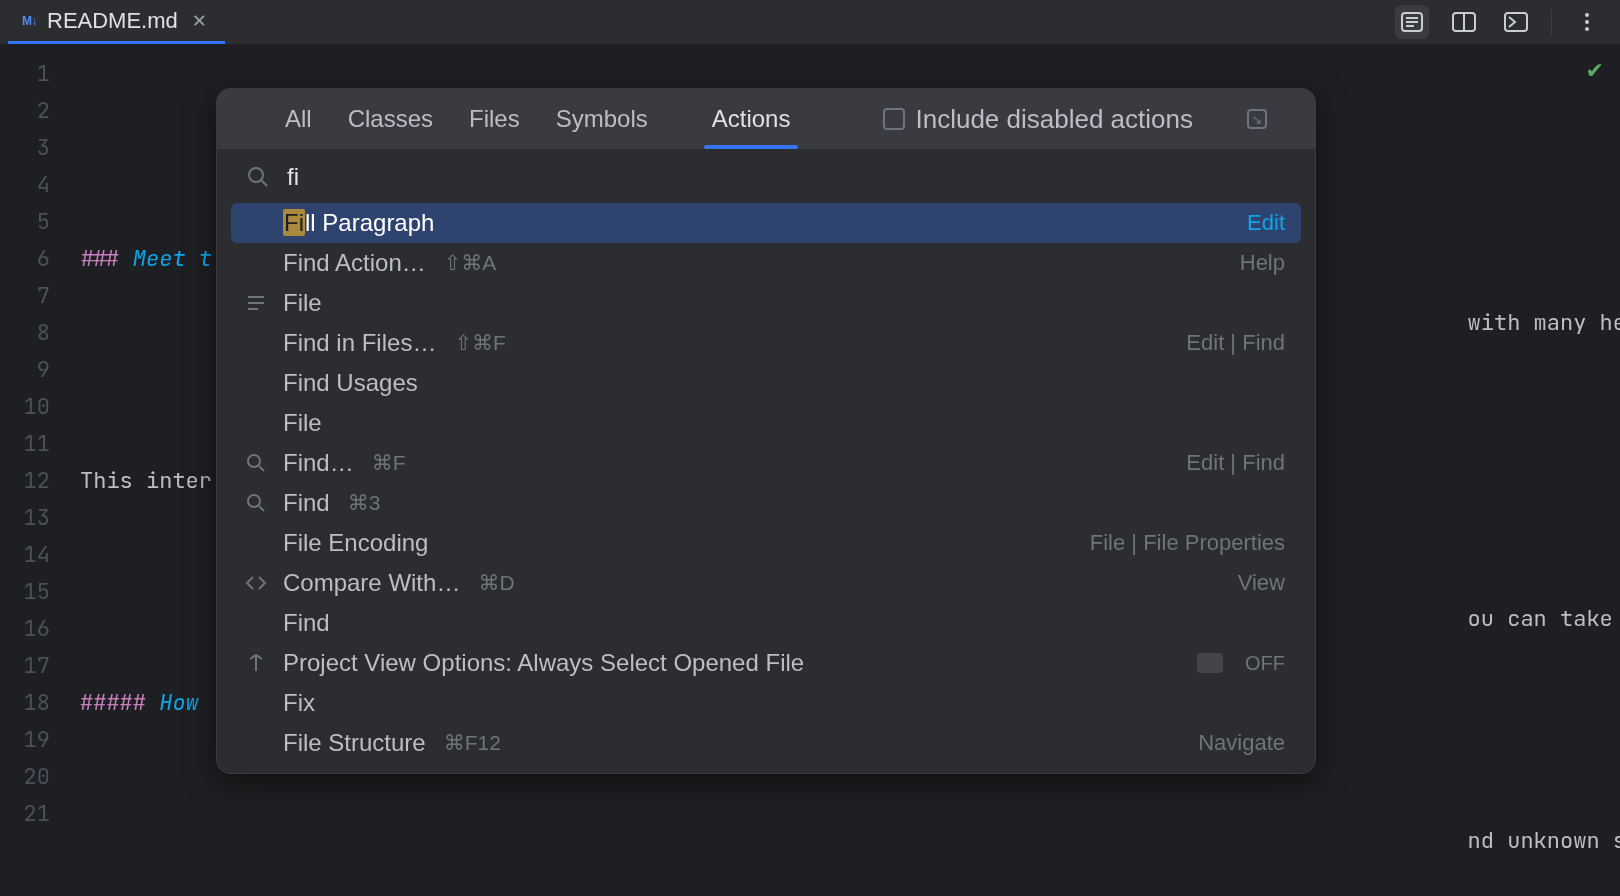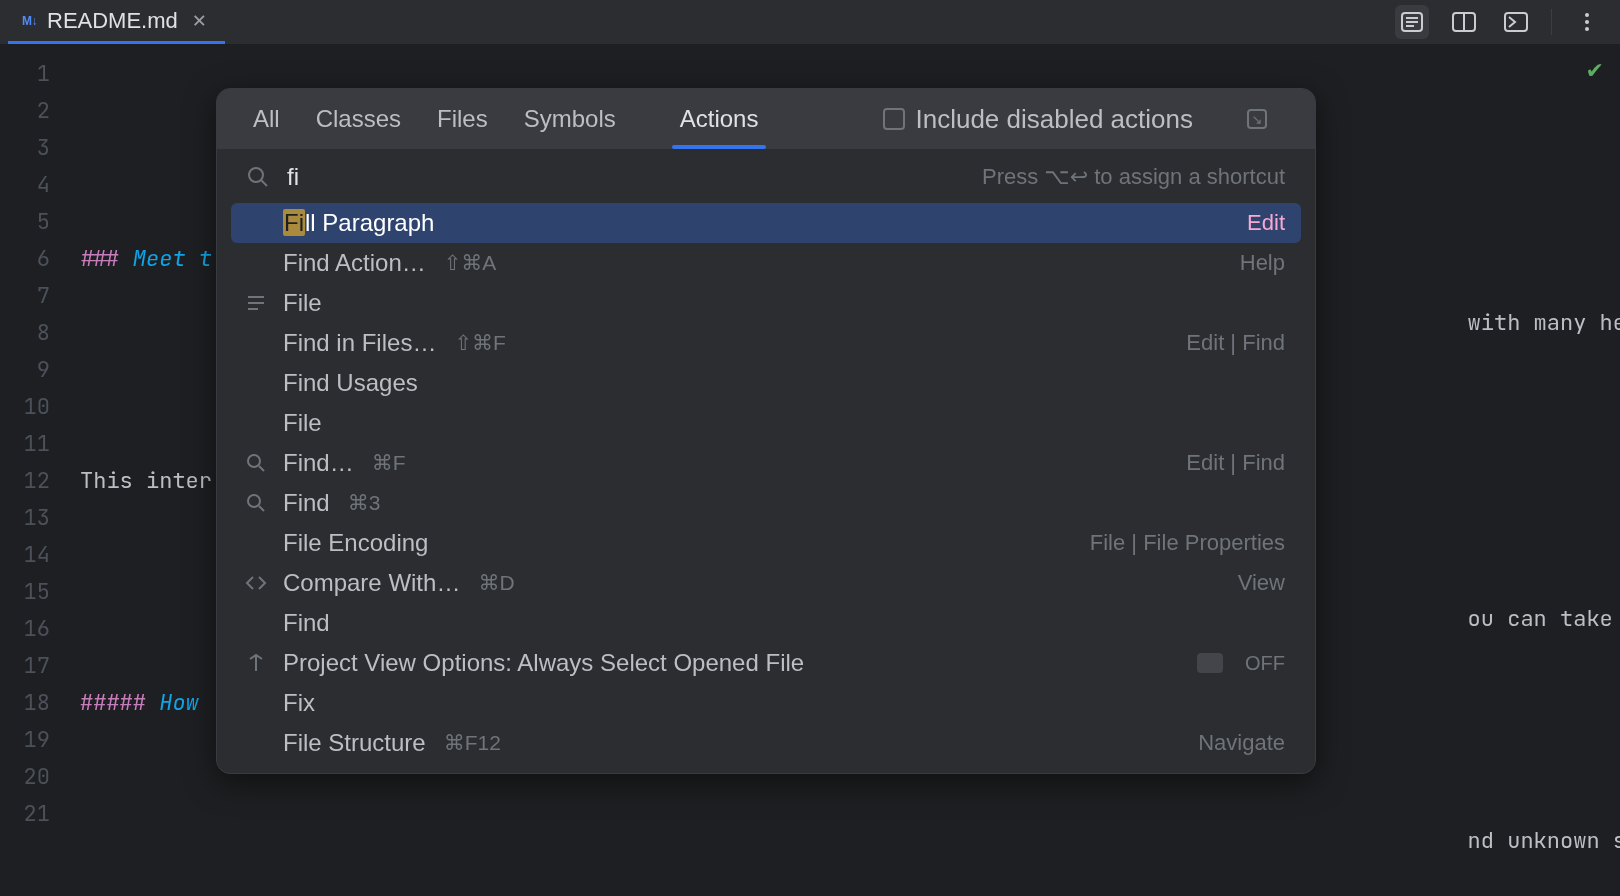--- a/index.html
+++ b/index.html
@@ -112,21 +112,21 @@
       background: #2b2d30;
       border: 1px solid #393b40;
       border-radius: 14px;
       box-shadow: 0 8px 30px rgba(0,0,0,0.5);
       overflow: hidden;
     }
     .popup-tabs {
       display: flex;
       align-items: center;
       height: 60px;
-      padding: 0 48px 0 36px;
+      padding: 0 48px 0 68px;
       background: #393b40;
       gap: 36px;
     }
     .ptab {
       font-size: 24px;
       color: #bcbec4;
       cursor: pointer;
       height: 100%;
       display: flex;
       align-items: center;
@@ -185,21 +185,21 @@
       font-size: 24px;
       gap: 14px;
     }
     .row.sel { background: #2e436e; color: #fff; }
     .row .icon { width: 26px; display:flex; align-items:center; justify-content:center; color:#6f737a; flex-shrink:0; }
     .row .label { flex: 0 0 auto; color: #bcbec4; }
     .row.sel .label { color: #fff; }
     .row .hl { background: #aa8a3d; color:#1e1f22; padding:0 1px; border-radius:2px; }
     .row .shortcut { color: #6f737a; font-size: 21px; margin-left:4px; }
     .row .ctx { margin-left: auto; color: #6f737a; font-size: 22px; }
-    .row.sel .ctx { color: #f9a8d4; }
+    .row.sel .ctx { color: #0ea5e9; }
     .toggle {
       width: 26px; height: 20px;
       background: #43454a;
       border-radius: 4px;
       margin-left:auto;
       margin-right: 8px;
     }
     .toggle + .off { color:#6f737a; font-size:20px; }
 
     svg { display:block; }
@@ -337,21 +337,20 @@
   </div>
 
   <div class="searchrow">
     <span class="mag">
       <svg width="22" height="22" viewBox="0 0 22 22">
           <circle cx="9" cy="9" r="7" fill="none" stroke="#6f737a" stroke-width="2"></circle>
           <line x1="14" y1="14" x2="20" y2="20" stroke="#6f737a" stroke-width="2"></line>
         </svg>
     </span>
     <input value="fi" style="">
-    <span class="hint">Press ⌥↩ to assign a shortcut</span>
   </div>
 
   <div class="results" id="results">
       <div class="row sel">
         <span class="icon"></span>
         <span class="label"><span class="hl">Fi</span>ll Paragraph</span>
         <span class="ctx">Edit</span>
       </div>
       <div class="row">
         <span class="icon"></span>

